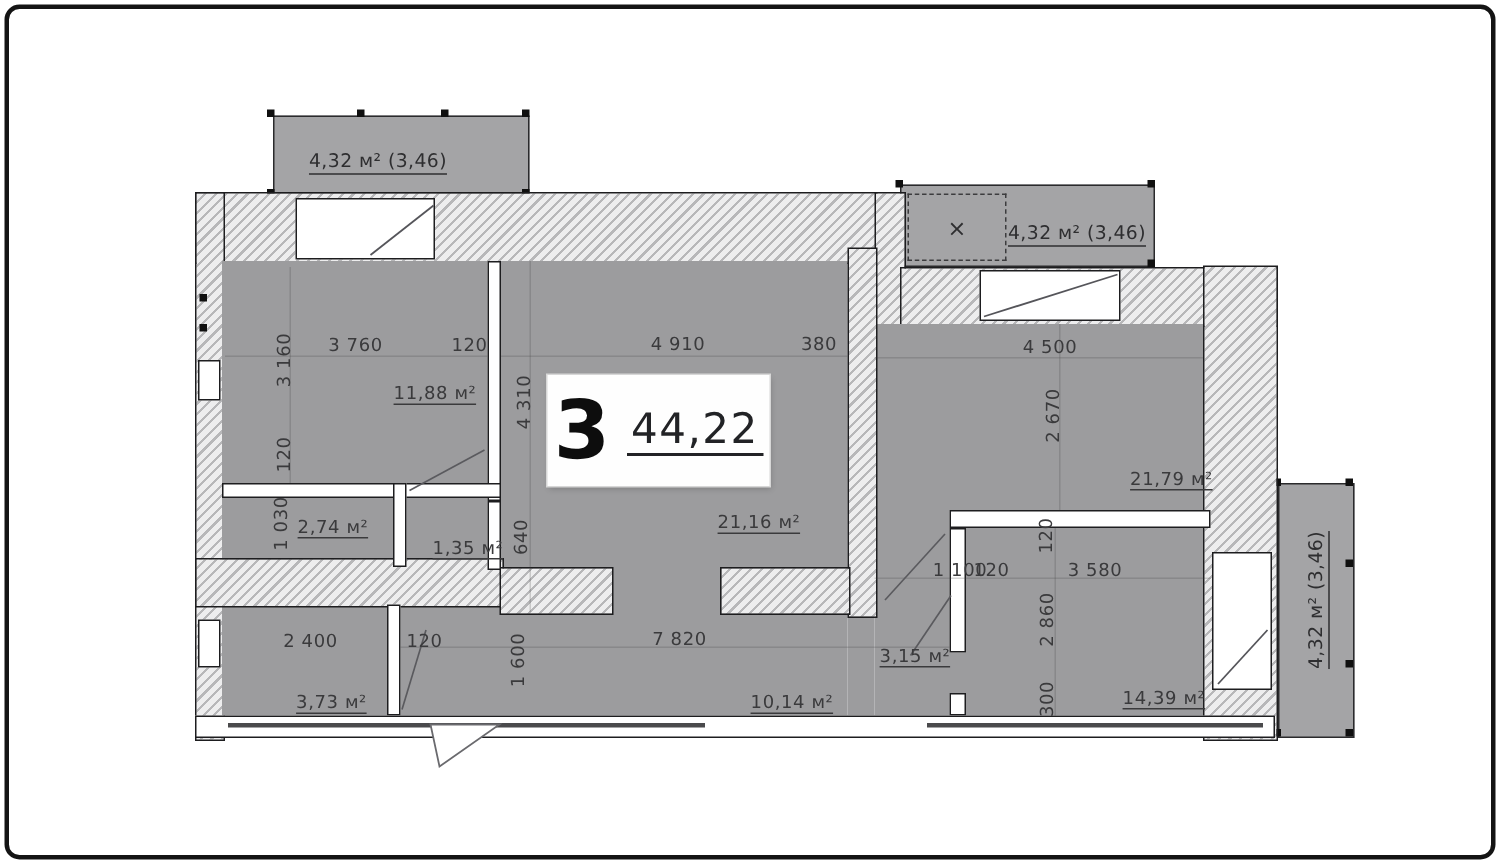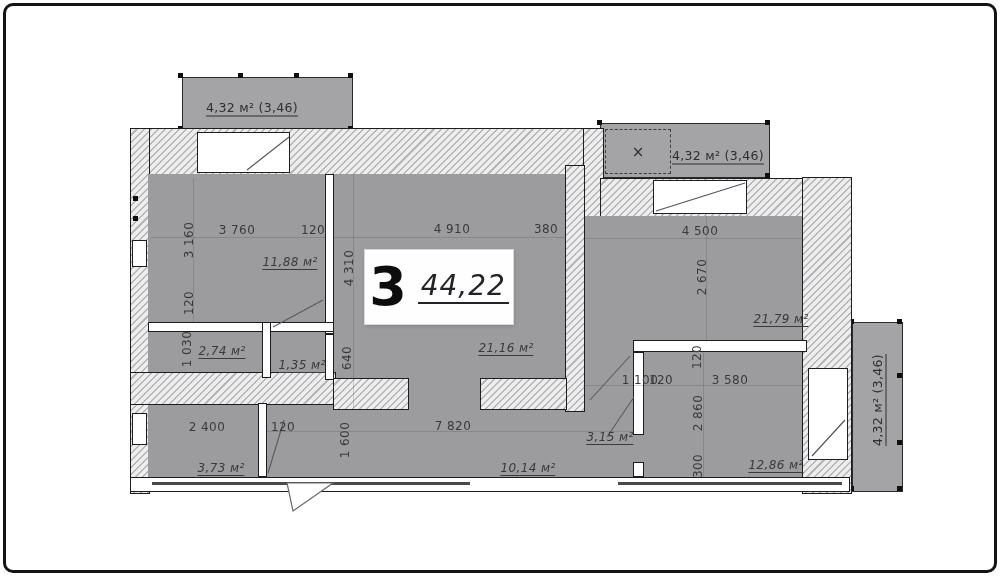--- a/index.html
+++ b/index.html
@@ -18,29 +18,29 @@
   .hatch{position:absolute;border:1.6px solid var(--wall-dark);
     background:repeating-linear-gradient(135deg,var(--hatch-bg) 0 3.5px,var(--hatch-line) 3.5px 5px);}
   .wallw{position:absolute;background:#fff;border:1.6px solid var(--wall-dark);box-sizing:border-box;}
   .balc{position:absolute;background:var(--balcony-fill);border:1.8px solid #2a2a2c;box-sizing:border-box;}
   .dot{position:absolute;width:5px;height:5px;background:#101010;}
   .dimline{position:absolute;background:rgba(70,70,70,.22);}
   .winline{position:absolute;background:#4a4a4c;}
   .lbl{position:absolute;transform:translate(-50%,-50%);font-size:12px;color:var(--text);
     white-space:nowrap;letter-spacing:.4px;line-height:1;}
   .lbl.v{transform:translate(-50%,-50%) rotate(-90deg);}
-  .lbl.area{border-bottom:1.3px solid var(--text);padding-bottom:1px;font-style:italic;}
+  .lbl.area{border-bottom:1.3px solid var(--text);padding-bottom:1px;}
   .balclbl{position:absolute;transform:translate(-50%,-50%);font-size:12.5px;color:#2e2e30;
     white-space:nowrap;letter-spacing:.3px;border-bottom:1.3px solid #2e2e30;padding-bottom:1px;}
   .balclbl.v{transform:translate(-50%,-50%) rotate(-90deg);}
   .unitbox{position:absolute;left:365px;top:250px;width:148px;height:74px;background:#fefefe;
     box-shadow:0 0 0 1px #d7d7d7, 1px 2px 4px rgba(0,0,0,.18);
     display:flex;align-items:center;justify-content:center;gap:11px;}
   .unit-num{font-size:54px;font-weight:bold;color:#0d0d0d;line-height:.9;}
-  .frac{display:flex;flex-direction:column;align-items:center;font-style:italic;}
+  .frac{display:flex;flex-direction:column;align-items:center;}
   .frac-top,.frac-bot{font-size:28px;color:#222326;letter-spacing:1px;line-height:1.12;}
   .frac-top{border-bottom:2.6px solid #222326;padding:0 3px 1px;}
   .crossbox{position:absolute;left:605px;top:129px;width:64px;height:43px;
     border:1.4px dashed #3c3c3e;display:flex;align-items:center;justify-content:center;
     color:#2e2e30;font-size:15px;}
   .overlay{position:absolute;left:0;top:0;}
 </style>
 </head>
 <body>
 
@@ -142,35 +142,35 @@
   <div class="lbl" style="left:452px;top:229px">4 910</div>
   <div class="lbl" style="left:546px;top:229px">380</div>
   <div class="lbl v" style="left:349px;top:268px">4 310</div>
   <div class="lbl v" style="left:347px;top:358px">640</div>
   <div class="lbl area" style="left:506px;top:349px">21,16 м²</div>
   <div class="lbl" style="left:700px;top:231px">4 500</div>
   <div class="lbl v" style="left:702px;top:277px">2 670</div>
   <div class="lbl area" style="left:781px;top:320px">21,79 м²</div>
   <div class="lbl v" style="left:187px;top:349px">1 030</div>
   <div class="lbl area" style="left:222px;top:352px">2,74 м²</div>
-  <div class="lbl area" style="left:302px;top:366px">1,35 м²</div>
+  <div class="lbl area" style="left:312px;top:366px">1,35 м²</div>
   <div class="lbl" style="left:207px;top:427px">2 400</div>
   <div class="lbl" style="left:283px;top:427px">120</div>
   <div class="lbl area" style="left:221px;top:469px">3,73 м²</div>
   <div class="lbl v" style="left:345px;top:440px">1 600</div>
   <div class="lbl" style="left:453px;top:426px">7 820</div>
   <div class="lbl area" style="left:528px;top:469px">10,14 м²</div>
   <div class="lbl area" style="left:610px;top:438px">3,15 м²</div>
   <div class="lbl" style="left:640px;top:380px">1 100</div>
   <div class="lbl" style="left:661px;top:380px">120</div>
   <div class="lbl" style="left:730px;top:380px">3 580</div>
   <div class="lbl v" style="left:697px;top:357px">120</div>
   <div class="lbl v" style="left:698px;top:413px">2 860</div>
   <div class="lbl v" style="left:698px;top:466px">300</div>
-  <div class="lbl area" style="left:776px;top:466px">12,86 м²</div>
+  <div class="lbl area" style="left:776px;top:466px">14,39 м²</div>
 
   <div class="unitbox">
     <div class="unit-num">3</div>
     <div class="frac">
       <div class="frac-top">44,22</div>
     </div>
   </div>
 
 </div>
 

